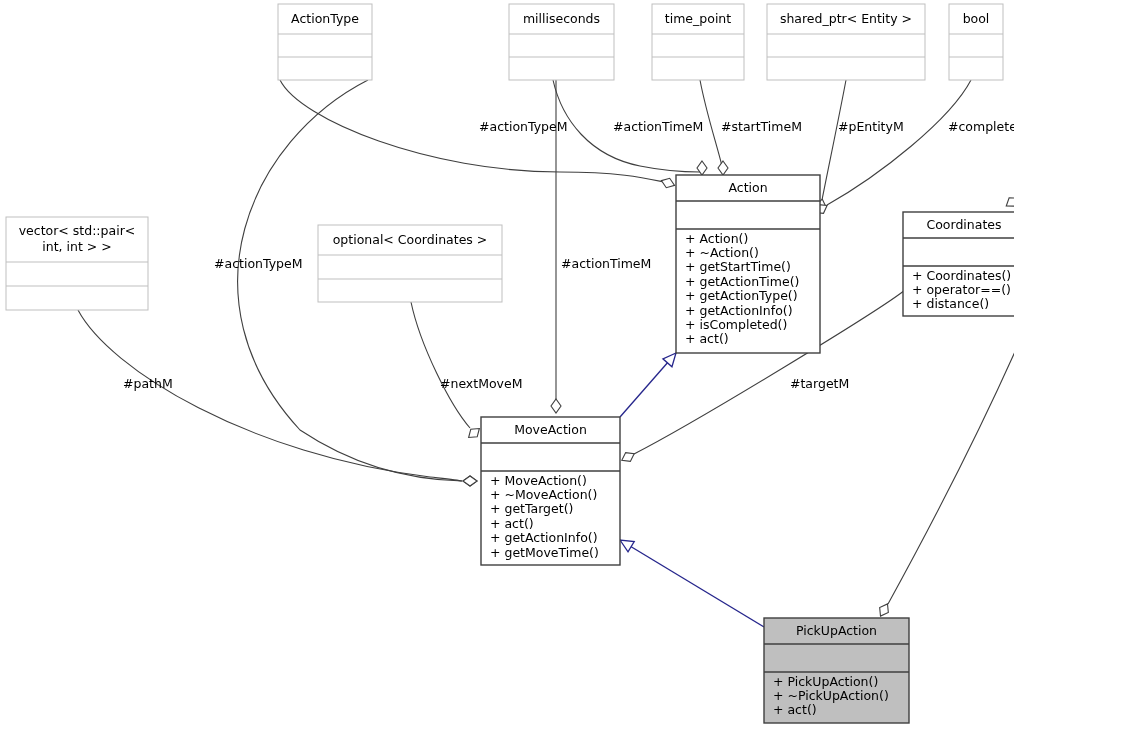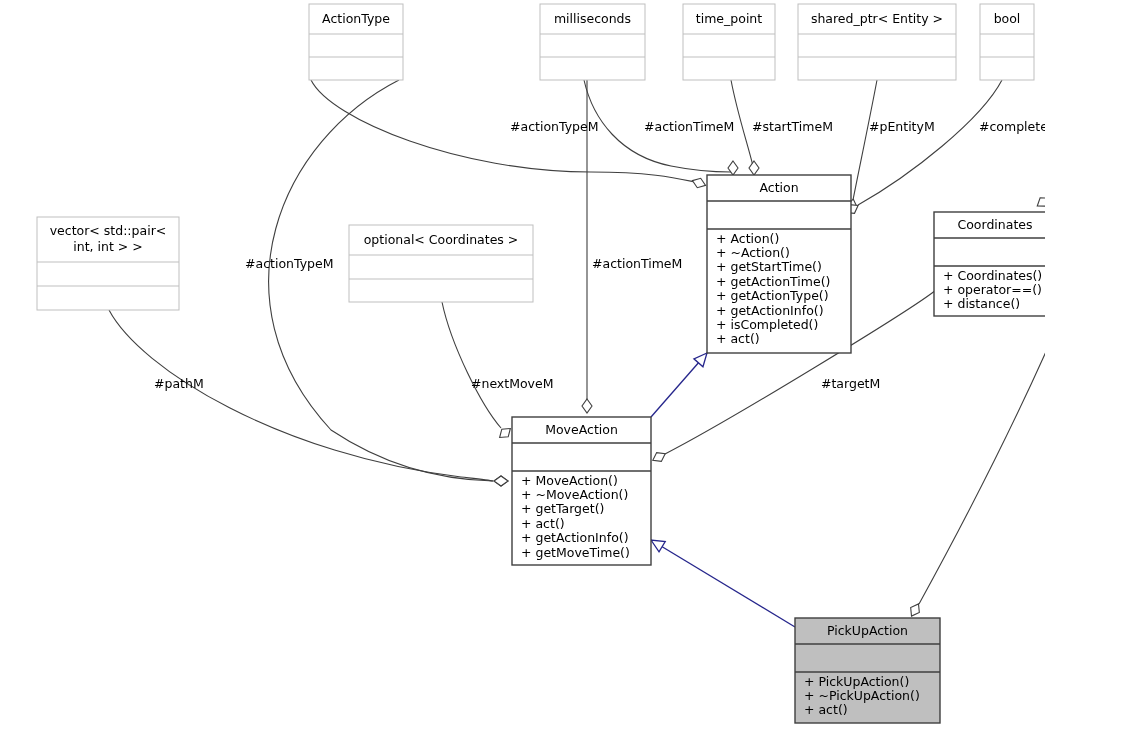--- a/index.html
+++ b/index.html
@@ -7,21 +7,20 @@
     padding: 0;
     background: #ffffff;
   }
   #diagram-root {
     position: relative;
     width: 1014px;
     height: 729px;
     background: #ffffff;
     font-family: "DejaVu Sans", "Liberation Sans", sans-serif;
     overflow: hidden;
-    margin-left: 31px;
   }
   svg#uml-canvas {
     position: absolute;
     left: 0;
     top: 0;
     width: 1135px;
     height: 729px;
   }
   .cls-title {
     font-size: 12.5px;

